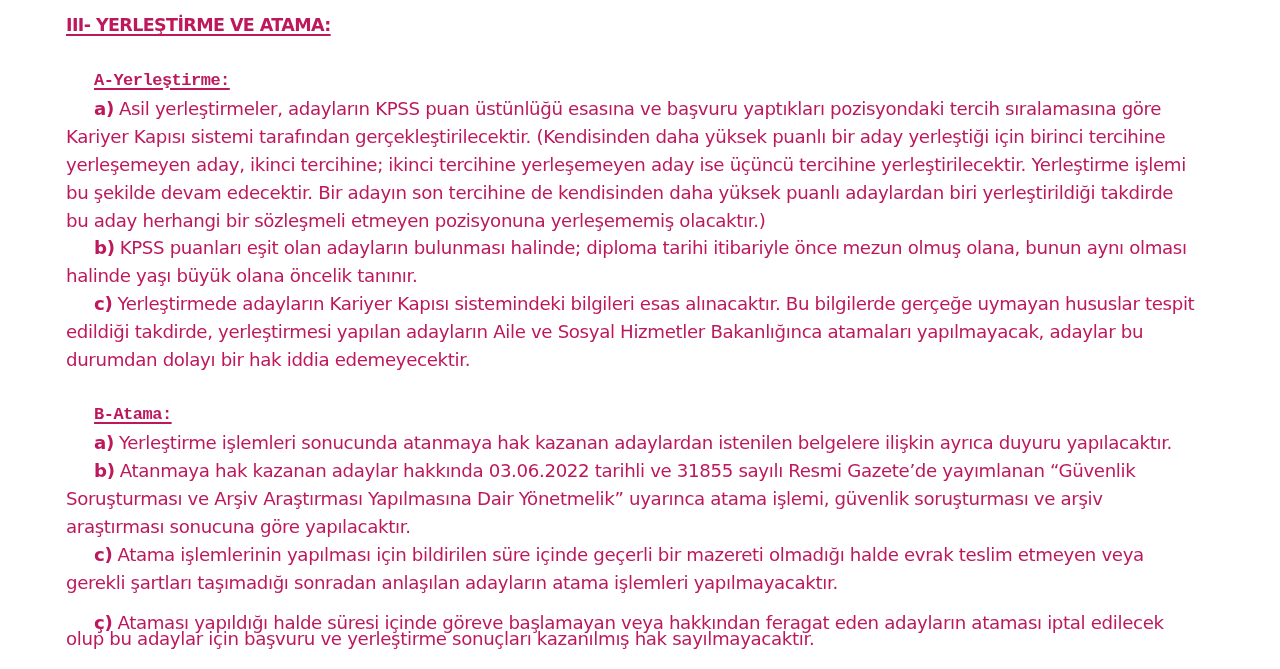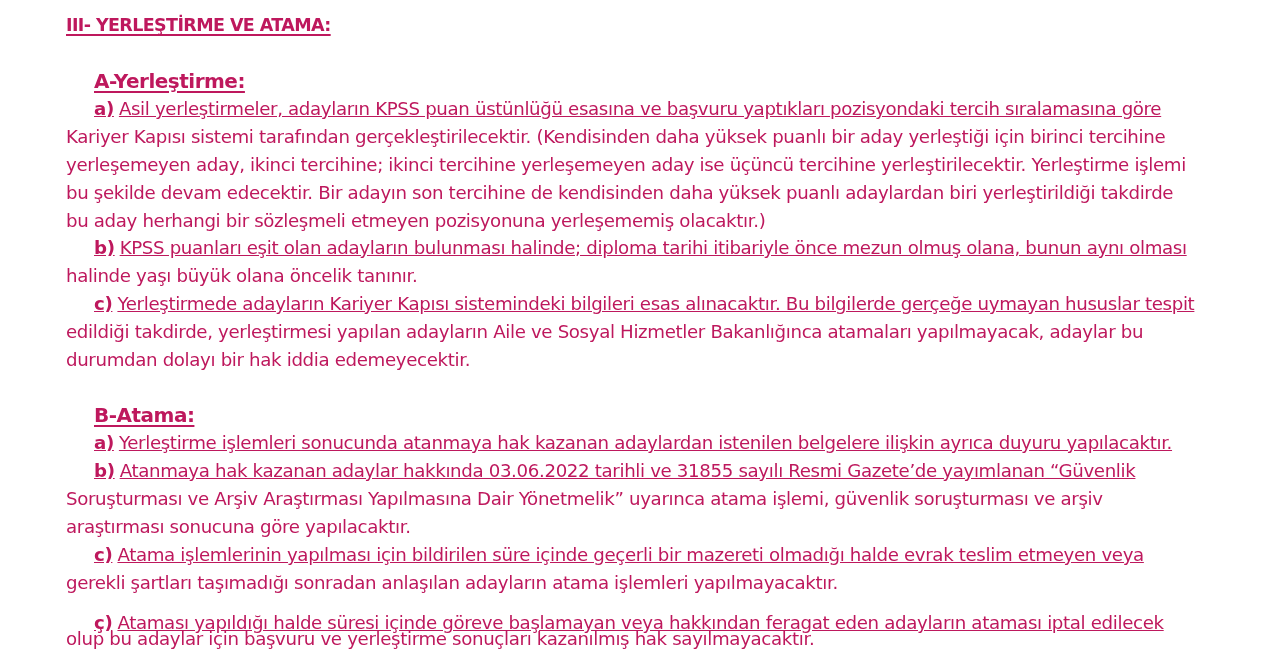--- a/index.html
+++ b/index.html
@@ -23,36 +23,37 @@
     }
     .line {
       position: absolute;
       left: 0;
       white-space: nowrap;
       font-size: 18.2px;
       letter-spacing: -0.35px;
       line-height: 24px;
       color: #be185d;
     }
-    .indent { left: 28px; text-decoration: underline; }
+    .indent { left: 28px; }
     .heading {
       font-weight: bold;
       text-decoration: underline;
       text-underline-offset: 3px;
       text-decoration-thickness: 1.5px;
       font-size: 17.5px;
       letter-spacing: -0.6px;
     }
     .sub-heading {
       font-weight: bold;
       text-decoration: underline;
       text-underline-offset: 3px;
       text-decoration-thickness: 1.5px;
-      font-size: 20px;
+      font-size: 17px;
       letter-spacing: -0.5px;
+      font-family: Liberation Mono, monospace;
     }
     .marker {
       font-weight: bold;
       margin-right: 5px;
     }
   </style>
 </head>
 <body>
 
 <div class="page">

